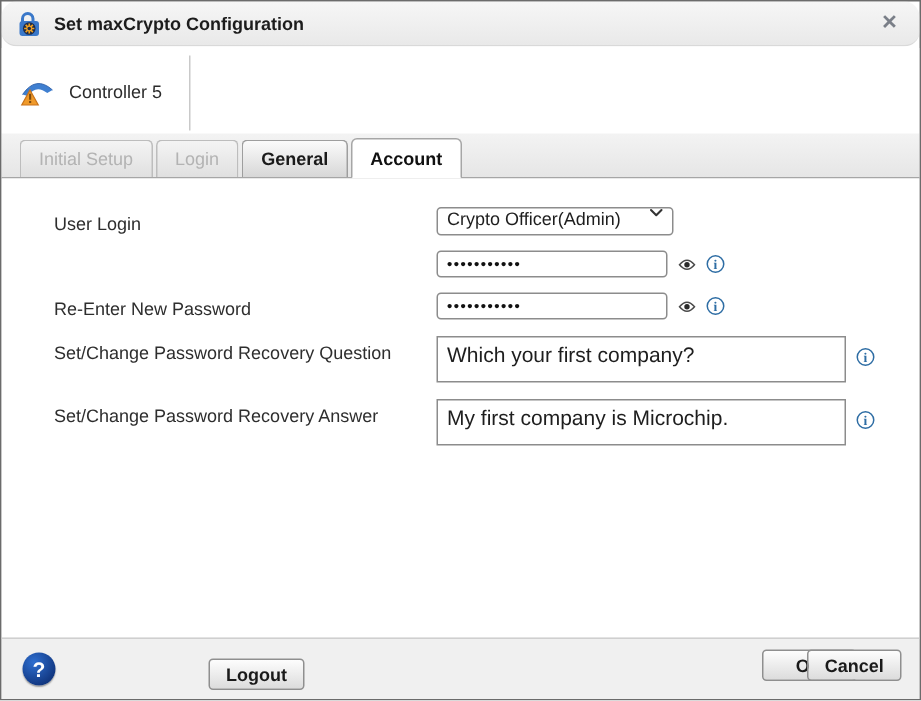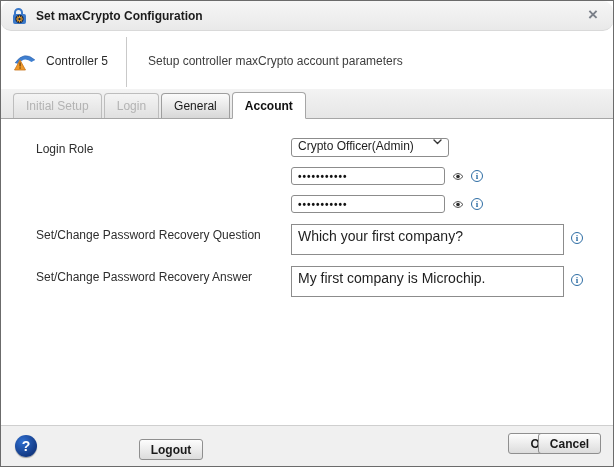--- a/index.html
+++ b/index.html
@@ -49,21 +49,21 @@
   }
   .tab {
     height:25px; padding:0 12px; margin-right:2px;
     display:flex; align-items:center; justify-content:center;
     border:1px solid #bdbdbd; border-bottom:none;
     border-radius:4px 4px 0 0;
     background:linear-gradient(#f4f4f4,#e0e0e0);
     color:#b3b3b3; white-space:nowrap;
   }
   .tab.enabled {
-    border-color:#9e9e9e; color:#1a1a1a; font-weight:400;
+    border-color:#9e9e9e; color:#1a1a1a; font-weight:700;
     background:linear-gradient(#fbfbfb,#d7d7d7);
   }
   .tab.active {
     height:27px; border-color:#a6a6a6; background:#ffffff; color:#111111;
     font-weight:700; margin-bottom:-1px; border-bottom:1px solid #ffffff; z-index:2;
   }
 
   
   .content { position:absolute; left:0; top:118px; right:0; bottom:41px; background:#ffffff; }
   .fld-label { position:absolute; left:35px; color:#2e2e2e; white-space:nowrap; }
@@ -149,47 +149,47 @@
       <svg width="24" height="20" viewBox="0 0 24 20">
         <path d="M2 12 Q 11 -1 22 9 L18.5 11 Q 11 5 5.5 13 Z" fill="#3f7fd0"></path>
         <path d="M2 12 Q 11 -1 22 9" fill="none" stroke="#2d5fa8" stroke-width="0.6"></path>
         <path d="M7 9 L12.5 19 H1.5 Z" fill="#f09a2a" stroke="#c9731a" stroke-width="0.8"></path>
         <rect x="6.4" y="11.5" width="1.4" height="4" fill="#7a4a10"></rect>
         <rect x="6.4" y="16.3" width="1.4" height="1.4" fill="#7a4a10"></rect>
       </svg>
       <span>Controller 5</span>
     </div>
     <div class="header-divider"></div>
-    <div class="header-desc">Setup controller maxCrypto account parameters</div>
   </div>
 
   <div class="tabstrip">
     <div class="tab">Initial Setup</div>
     <div class="tab">Login</div>
     <div class="tab enabled">General</div>
     <div class="tab active">Account</div>
   </div>
 
   <div class="content">
 
-    <div class="fld-label" style="top:23px;">Login Role</div>
+    <div class="fld-label" style="top:23px;">User Login</div>
     <div class="select-box" style="top:19px;">
       <span class="sel-text">Crypto Officer(Admin)</span>
       <svg width="9" height="6" viewBox="0 0 9 6">
         <polyline points="1,1 4.5,4.5 8,1" fill="none" stroke="#333333" stroke-width="1.4" stroke-linecap="round" stroke-linejoin="round"></polyline>
       </svg>
     </div>
 
     <input class="pwd-input" style="top: 48px;" type="text" value="•••••••••••">
     <svg class="eye-icon" style="left:451px; top:53px;" viewBox="0 0 12 9">
       <path d="M1 4.5 Q 6 -1.5 11 4.5 Q 6 10.5 1 4.5 Z" fill="none" stroke="#4a4a4a" stroke-width="1"></path>
       <circle cx="6" cy="4.5" r="1.8" fill="#2b2b2b"></circle>
     </svg>
     <div class="info-icon" style="left:470px; top:51px;">i</div>
 
+    <div class="fld-label" style="top:80px;">Re-Enter New Password</div>
     <input class="pwd-input" style="top: 76px;" type="text" value="•••••••••••">
     <svg class="eye-icon" style="left:451px; top:81px;" viewBox="0 0 12 9">
       <path d="M1 4.5 Q 6 -1.5 11 4.5 Q 6 10.5 1 4.5 Z" fill="none" stroke="#4a4a4a" stroke-width="1"></path>
       <circle cx="6" cy="4.5" r="1.8" fill="#2b2b2b"></circle>
     </svg>
     <div class="info-icon" style="left:470px; top:79px;">i</div>
 
     <div class="fld-label" style="top:109px;">Set/Change Password Recovery Question</div>
     <textarea class="txt-area" style="top: 105px;" spellcheck="false">Which your first company?</textarea>
     <div class="info-icon" style="left:570px; top:113px;">i</div>

